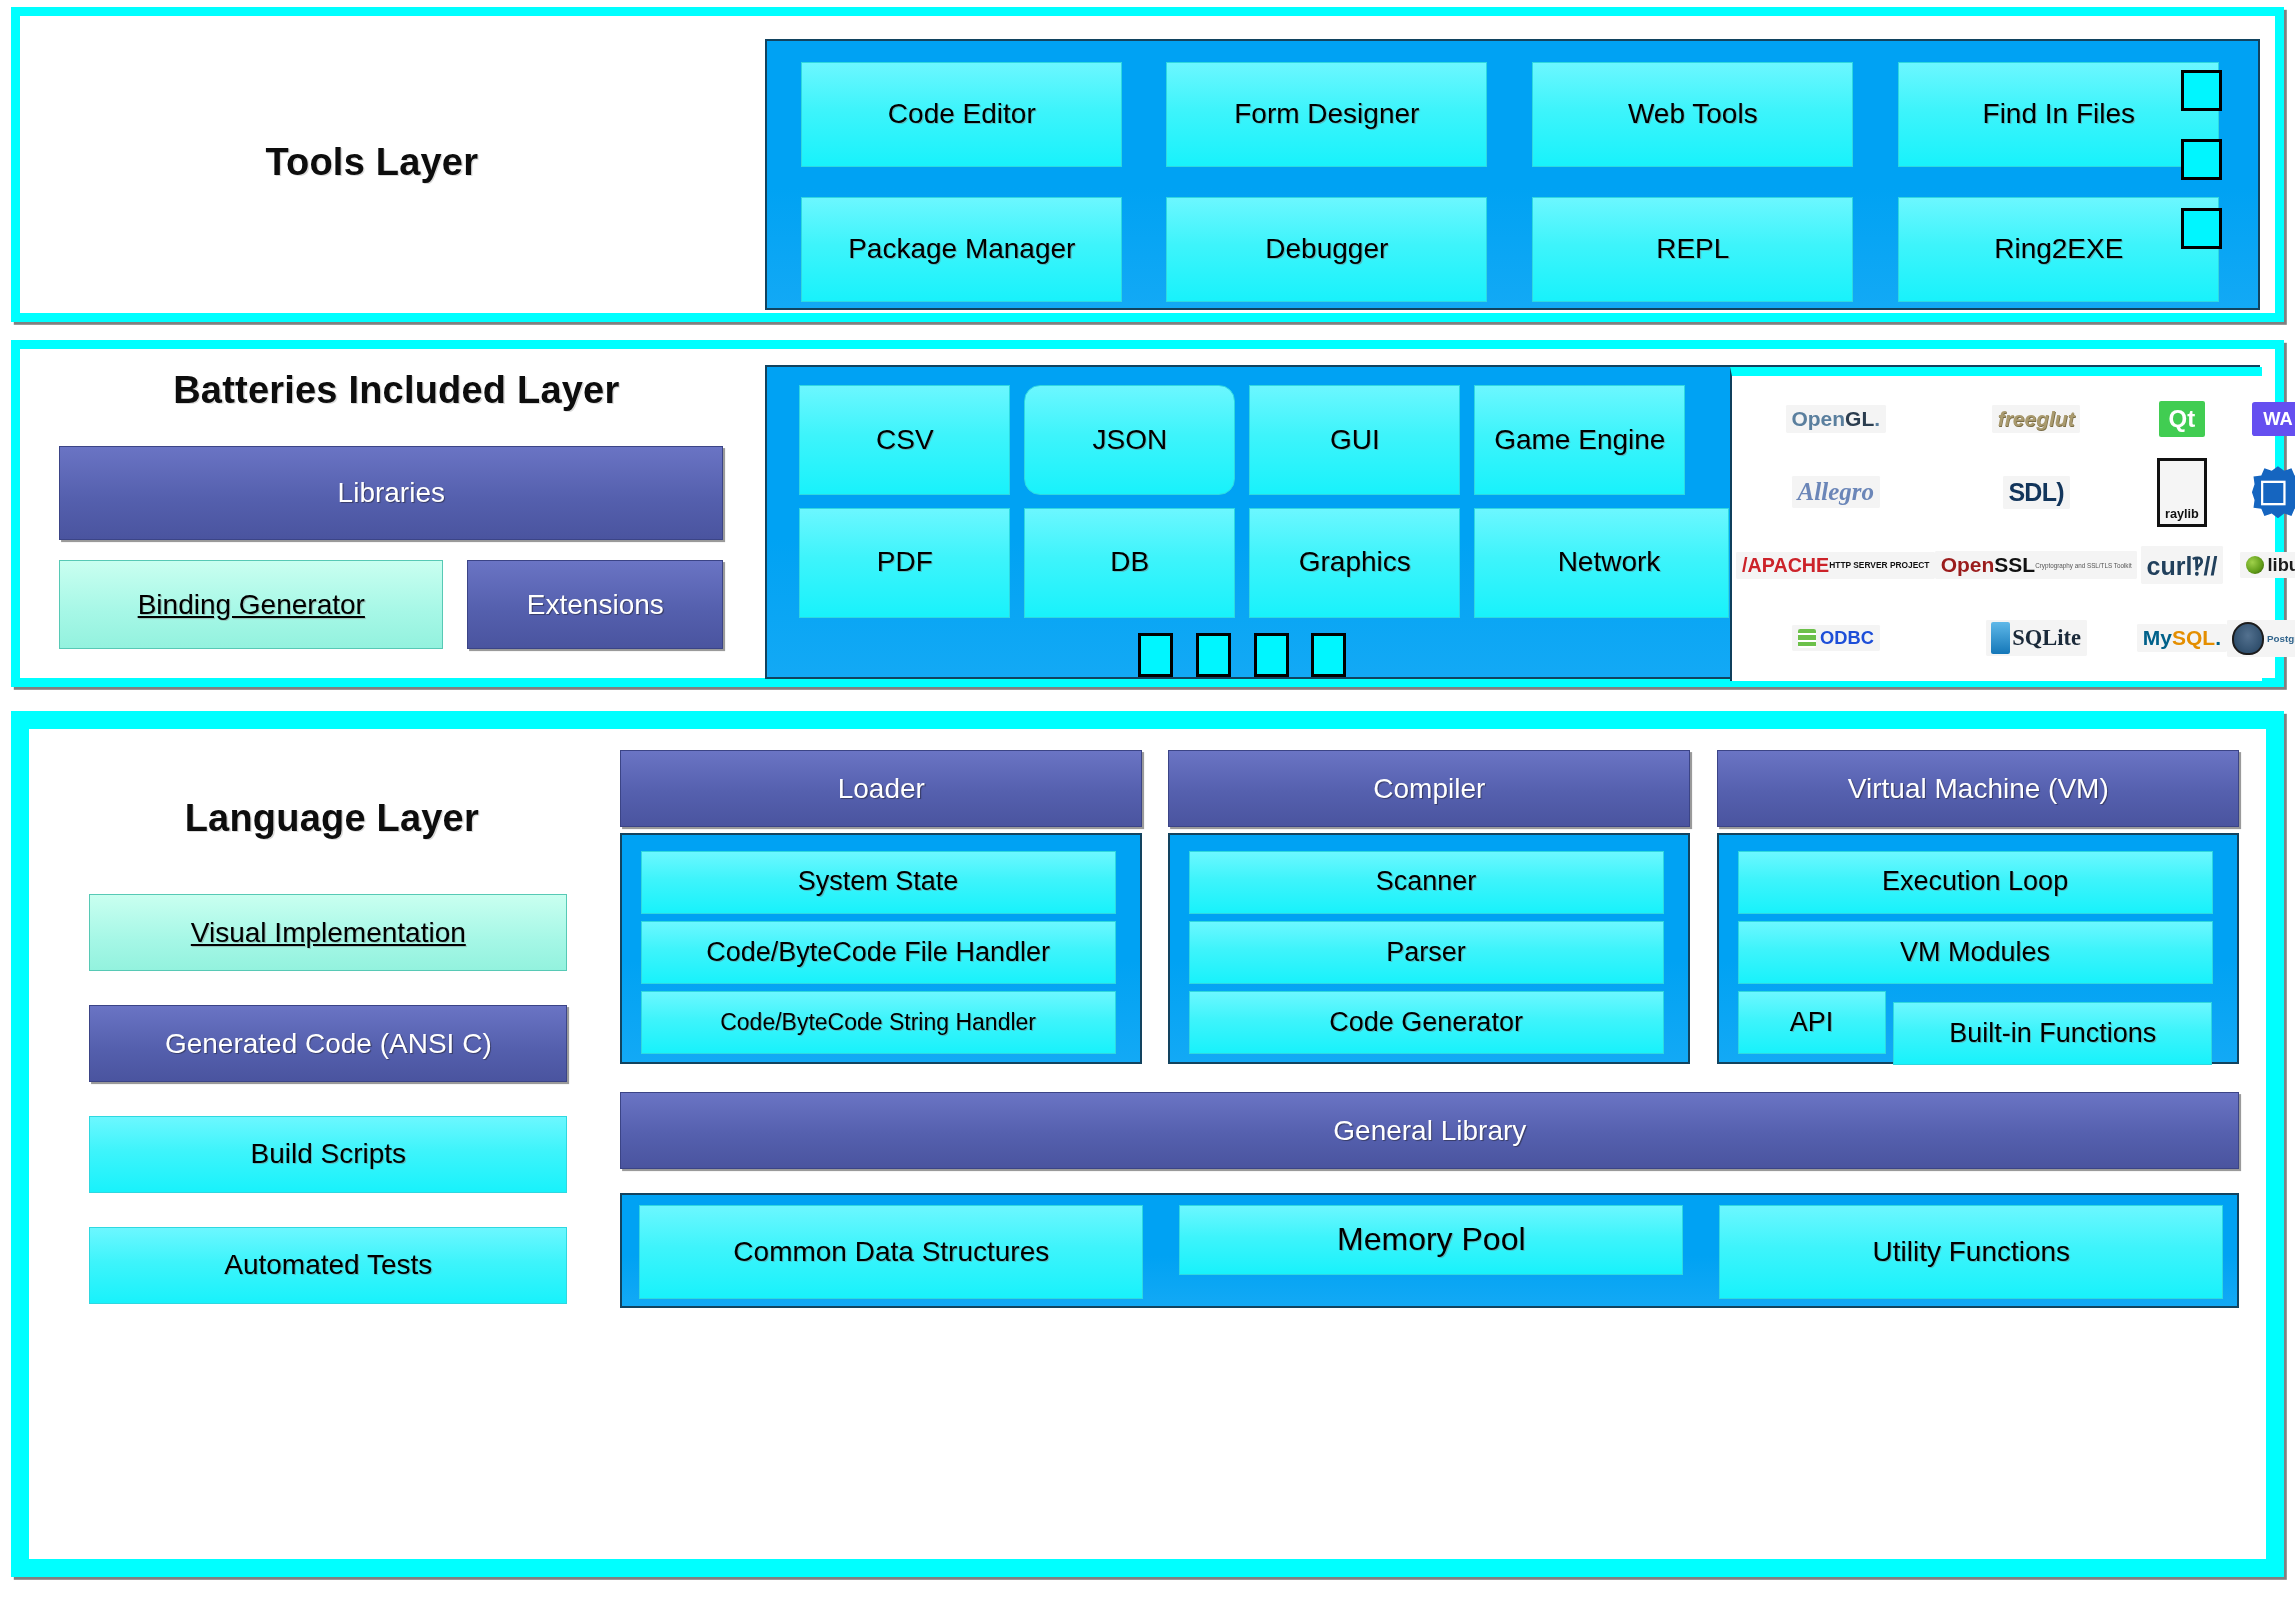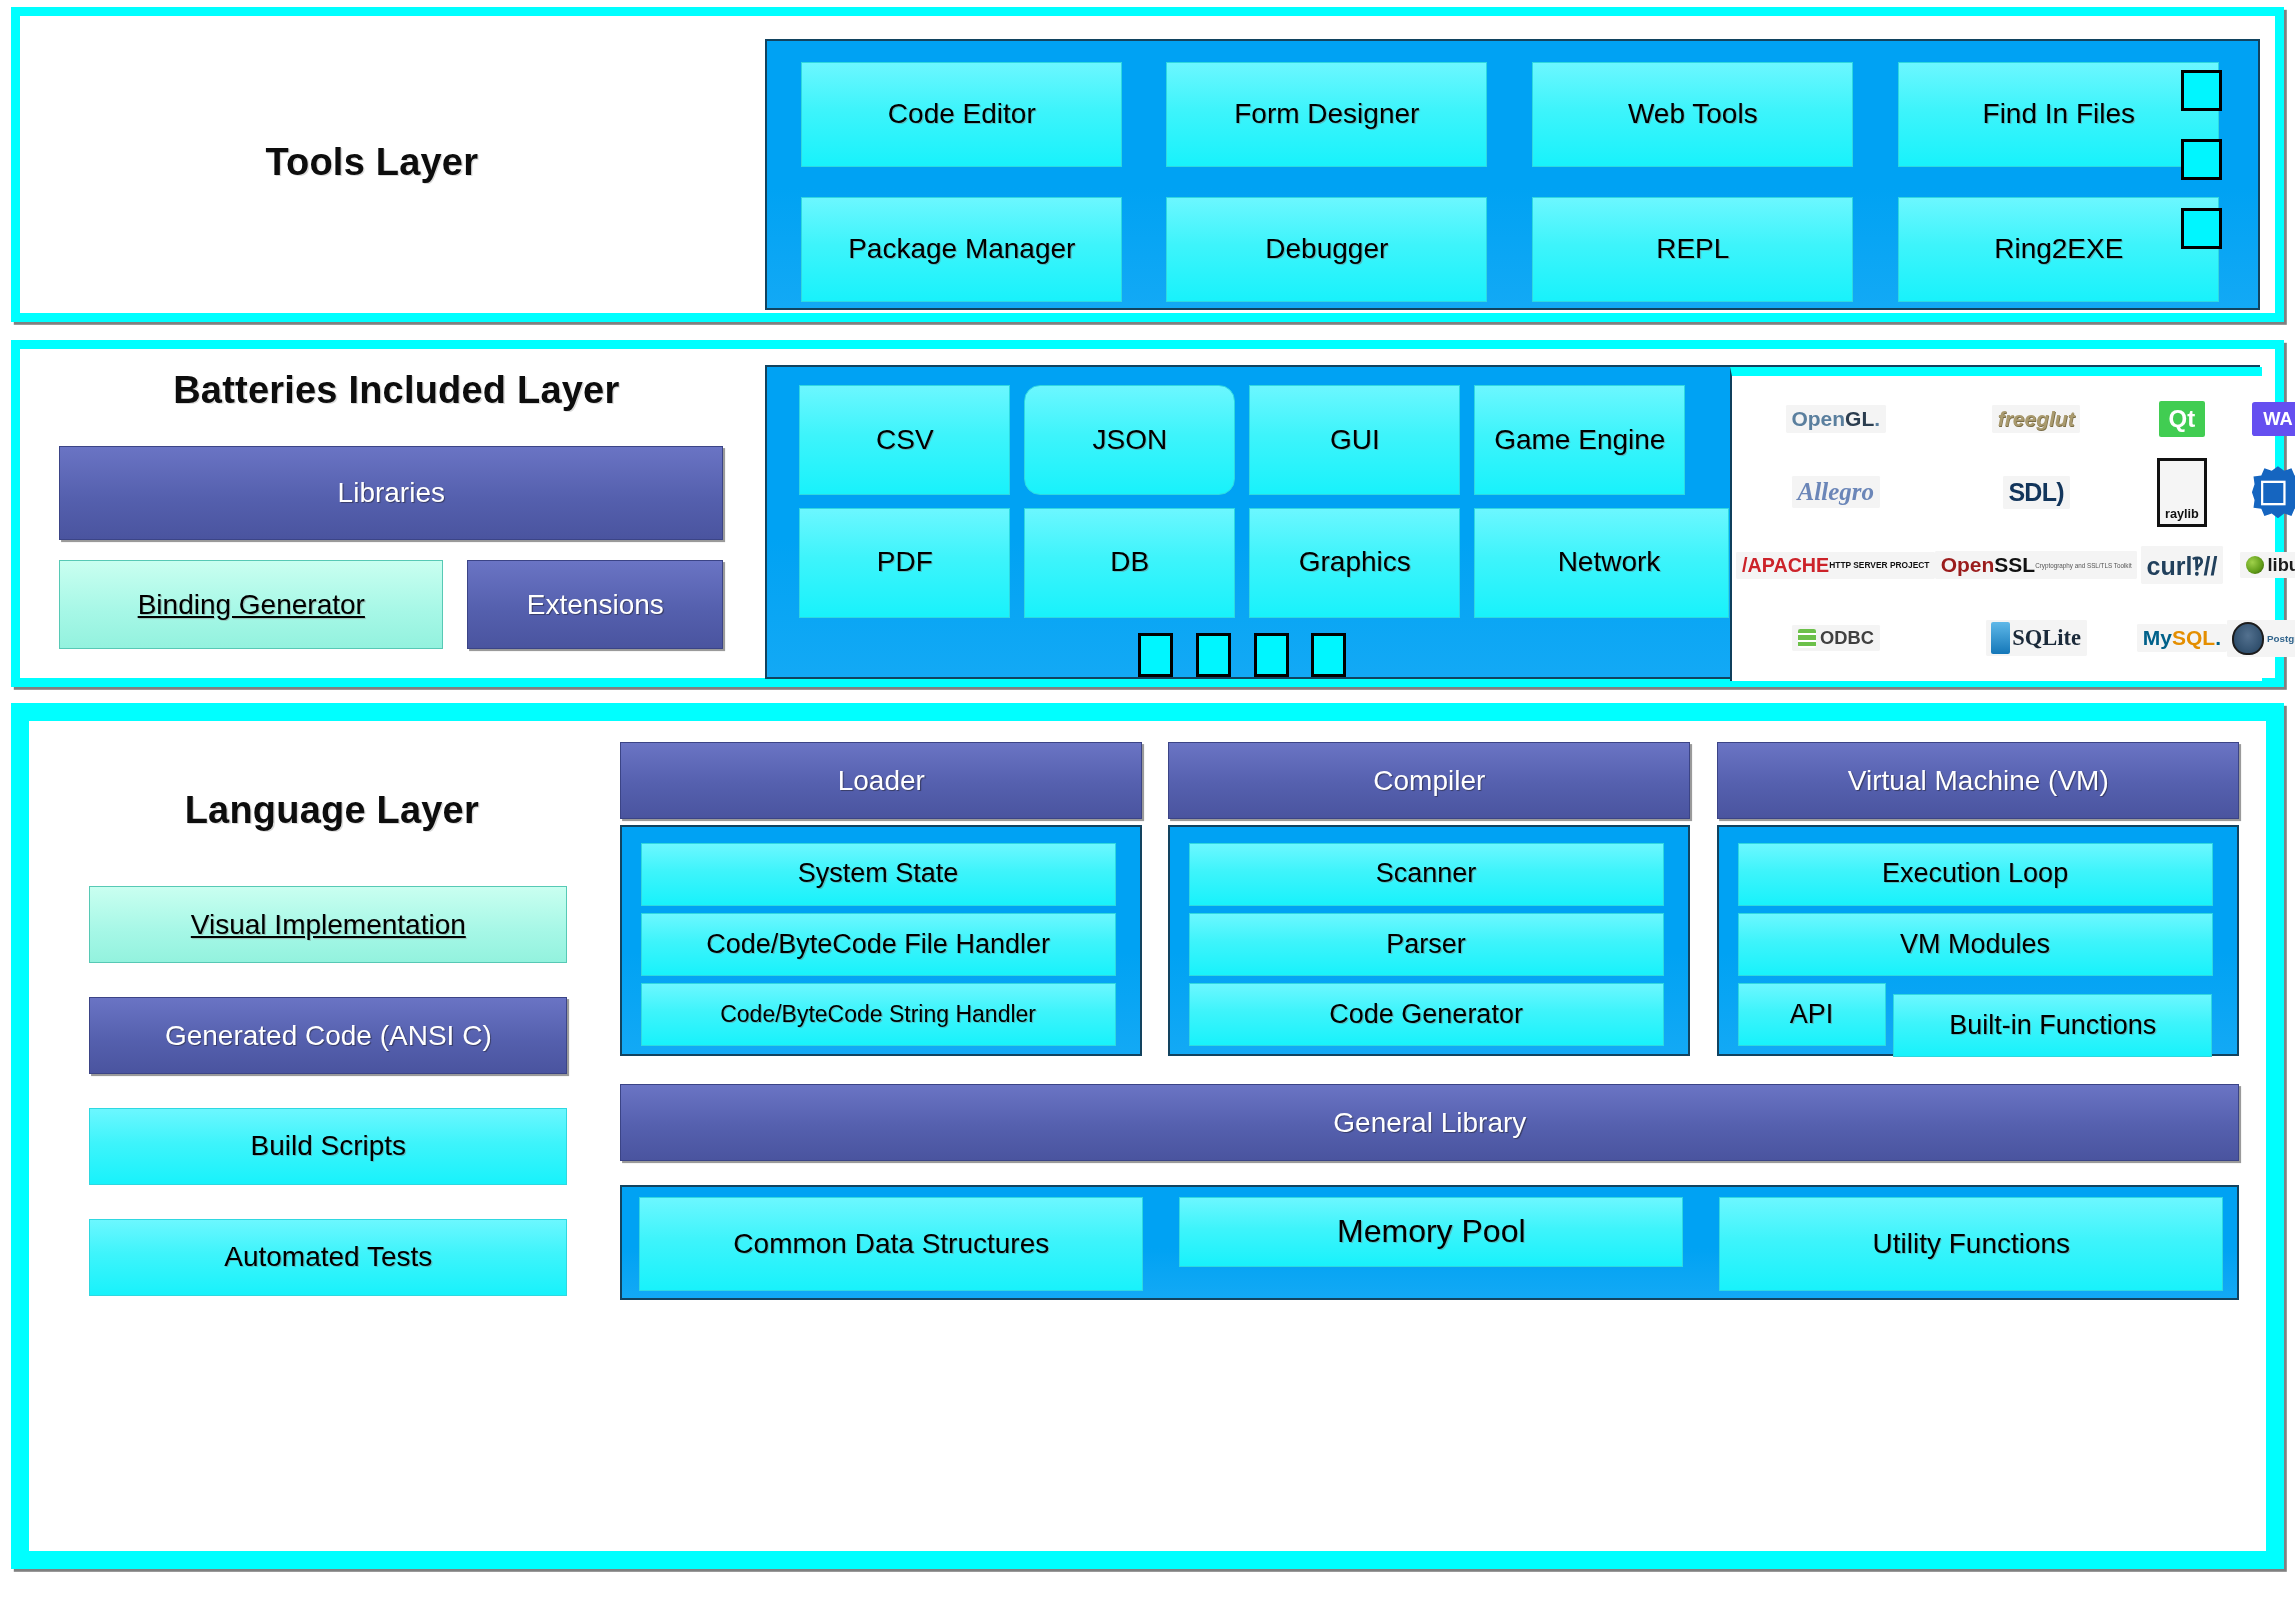--- a/index.html
+++ b/index.html
@@ -10,21 +10,21 @@
   }
   .page{position:relative;width:2295px;height:1601px;background:#fff;}
 
   
   .layer{
     position:absolute;
     background:#ffffff;
     box-sizing:border-box;
   }
   .layer.thin{border:9.8px solid #00ffff;}
-  .layer.thick{border:18.3px solid #00ffff;}
+  .layer.thick{border:18.3px solid #00ffff;margin-top:8px;}
   .layer.shadowed{box-shadow:2.8px 2.8px 0 0 #808080;}
 
   .layer-title{
     position:absolute;
     color:#0d0d0d;
     font-weight:700;
     letter-spacing:0.2px;
     text-align:center;
     white-space:nowrap;
     text-shadow:1.4px 1.4px 0 rgba(190,190,190,.55);
@@ -127,21 +127,21 @@
   .lg-apache{color:#cc2229;font-size:19.7px;}
   .lg-apache .sub{display:block;color:#111;font-size:8.4px;}
   .lg-openssl{color:#111;font-size:21px;}
   .lg-openssl .o{color:#9b1c1c;}
   .lg-openssl .sub{display:block;color:#555;font-size:6.3px;font-weight:400;}
   .lg-curl{color:#21405c;font-size:25px;}
   .lg-libuv{color:#1b1b1b;font-size:18.3px;}
   .lg-libuv .dot{display:inline-block;width:18.3px;height:18.3px;border-radius:50%;
                  background:radial-gradient(circle at 35% 35%,#9fd14a 0%,#5f9b18 60%,#2b4a06 100%);
                  vertical-align:-2.8px;margin-right:3.5px;}
-  .lg-odbc{color:#404040;font-size:18.3px;}
+  .lg-odbc{color:#1d4ed8;font-size:18.3px;}
   .lg-odbc .bars{display:inline-block;width:18.3px;height:19.7px;margin-right:4.2px;vertical-align:-4.2px;
                  background:repeating-linear-gradient(180deg,#6cc04a 0 4.2px,#fff 4.2px 6.3px);border-radius:2.1px;}
   .lg-sqlite{color:#1b2a3a;font-family:"Liberation Serif",serif;font-size:22.5px;}
   .lg-sqlite .blk{display:inline-block;width:18.3px;height:32px;margin-right:2.8px;vertical-align:-8.4px;
                   background:linear-gradient(180deg,#5fb8e8 0%,#1477b8 100%);border-radius:2.1px;}
   .lg-mysql{color:#00618a;font-size:21px;}
   .lg-mysql .s{color:#e48e00;}
   .lg-pg{color:#31648c;font-size:9.8px;}
   .lg-pg .el{display:inline-block;width:28px;height:29.5px;vertical-align:-7px;margin-right:2.8px;
              background:radial-gradient(ellipse at 50% 40%,#53718f 0%,#31506e 70%,#20394f 100%);

